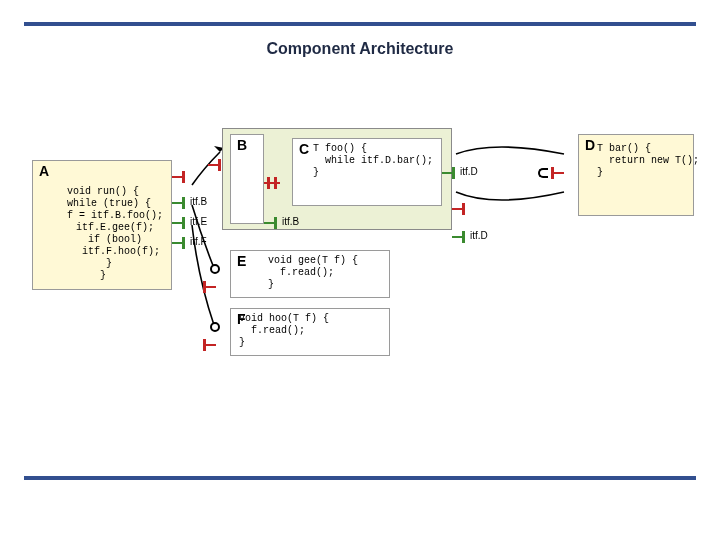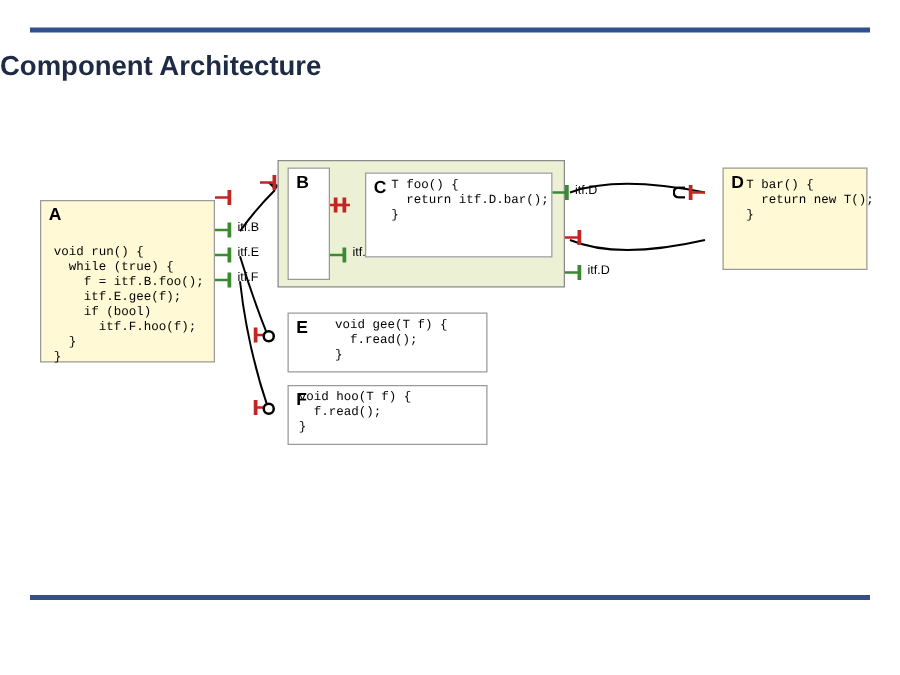--- a/index.html
+++ b/index.html
@@ -19,21 +19,22 @@
     height: 0;
     border-top: 4px solid #324f8f;
   }
   .rule.top    { top: 22px; }
   .rule.bottom { top: 476px; }
   .title {
     position: absolute;
     top: 40px;
     left: 0;
     width: 100%;
-    font-size: 22px;
+    text-align: center;
+    font-size: 16px;
     font-weight: bold;
     color: #1f2a44;
   }
   .stage {
     position: absolute;
     left: 24px;
     top: 118px;
     width: 672px;
     height: 320px;
     background: #fff;
@@ -65,20 +66,21 @@
     background: #ecf1d5;
     border: 1px solid #8a8a8a;
     box-sizing: border-box;
   }
 
   
   .port {
     position: absolute;
     width: 20px;
     height: 12px;
+    margin-top: 19px;
   }
   .port .stem {
     position: absolute;
     left: 0; top: 5px;
     width: 12px; height: 2px;
   }
   .port .cap {
     position: absolute;
     left: 10px; top: 0;
     width: 3px; height: 12px;
@@ -148,21 +150,21 @@
     </g>
 
     <g fill="#000">
       <polygon points="196,34 190,28 200,30"></polygon>
       <polygon points="262,54 255,52 259,60"></polygon>
     </g>
   </svg>
 
   <div class="comp" style="left:8px; top:42px; width:140px; height:130px;">
     <div class="name">A</div>
-    <div class="code" style="left:10px; top:36px;">void run() {
+    <div class="code" style="left:10px; top:25px;text-align:center;">void run() {
   while (true) {
     f = itf.B.foo();
     itf.E.gee(f);
     if (bool)
       itf.F.hoo(f);
   }
 }</div>
   </div>
 
   <div class="port red" style="left:148px; top:34px;">
@@ -202,21 +204,21 @@
   </div>
 
   <div class="port red" style="left:184px; top:22px;">
     <div class="stem"></div>
       <div class="cap"></div>
   </div>
 
   <div class="comp" style="left:268px; top:20px; width:150px; height:68px; background:#fff;">
     <div class="name">C</div>
     <div class="code" style="left:20px; top:4px;">T foo() {
-  return itf.D.bar();
+  while itf.D.bar();
 }</div>
   </div>
 
   <div class="port red" style="left:256px; top:40px; transform:scaleX(-1); transform-origin:left center;">
     <div class="stem"></div>
       <div class="cap"></div>
   </div>
 
   <div class="port grn" style="left:418px; top:30px;">
     <div class="stem"></div>

